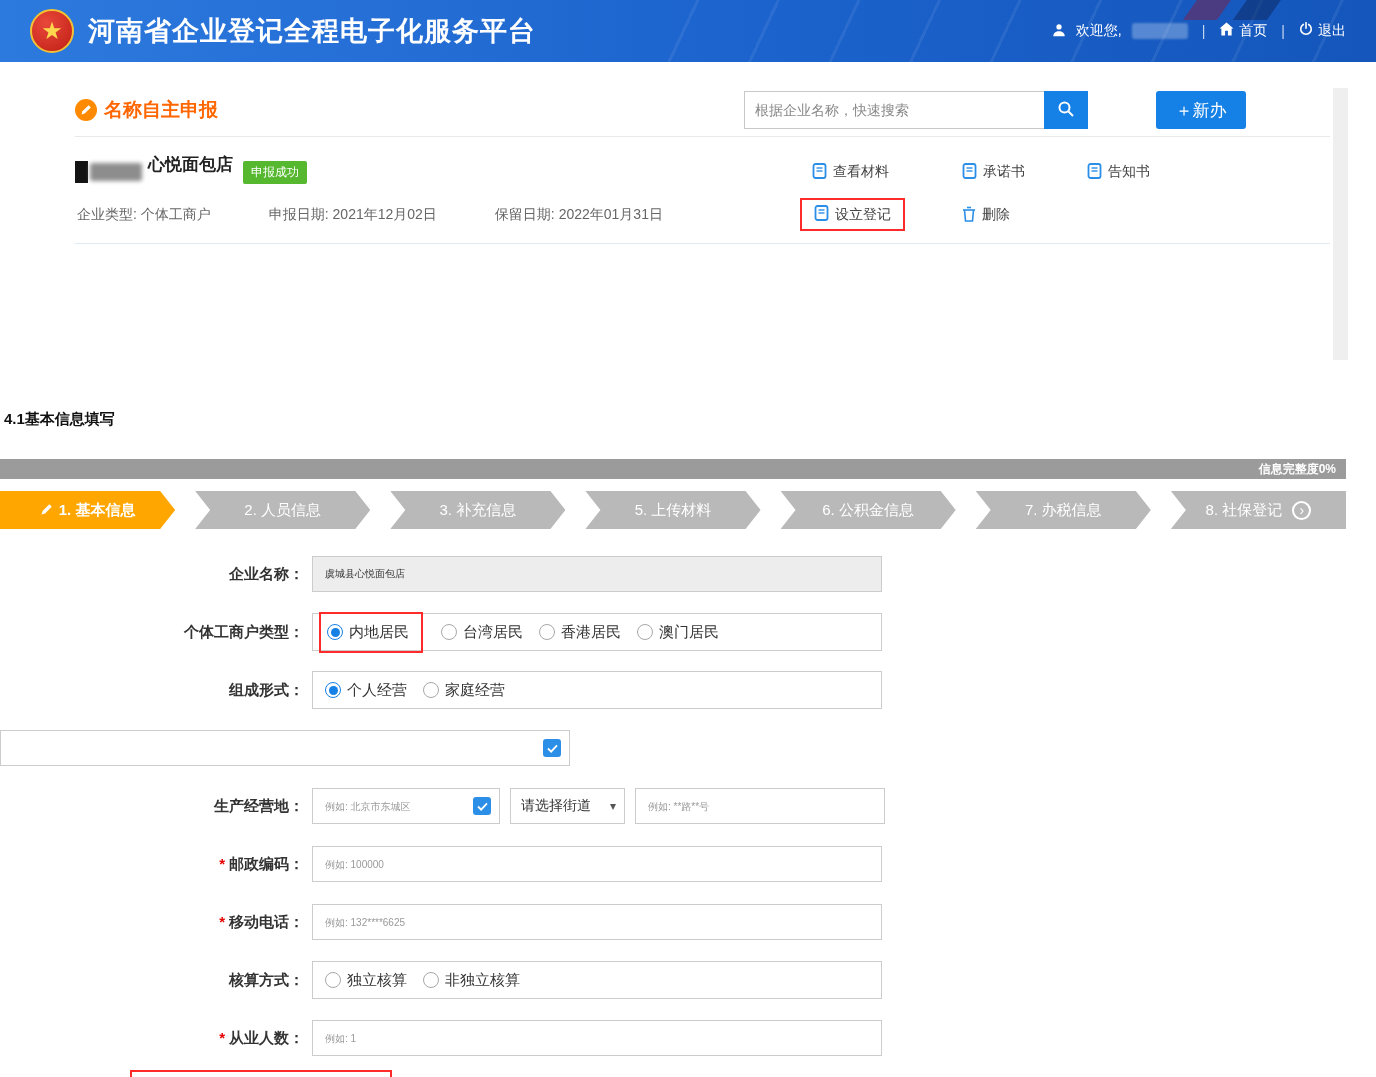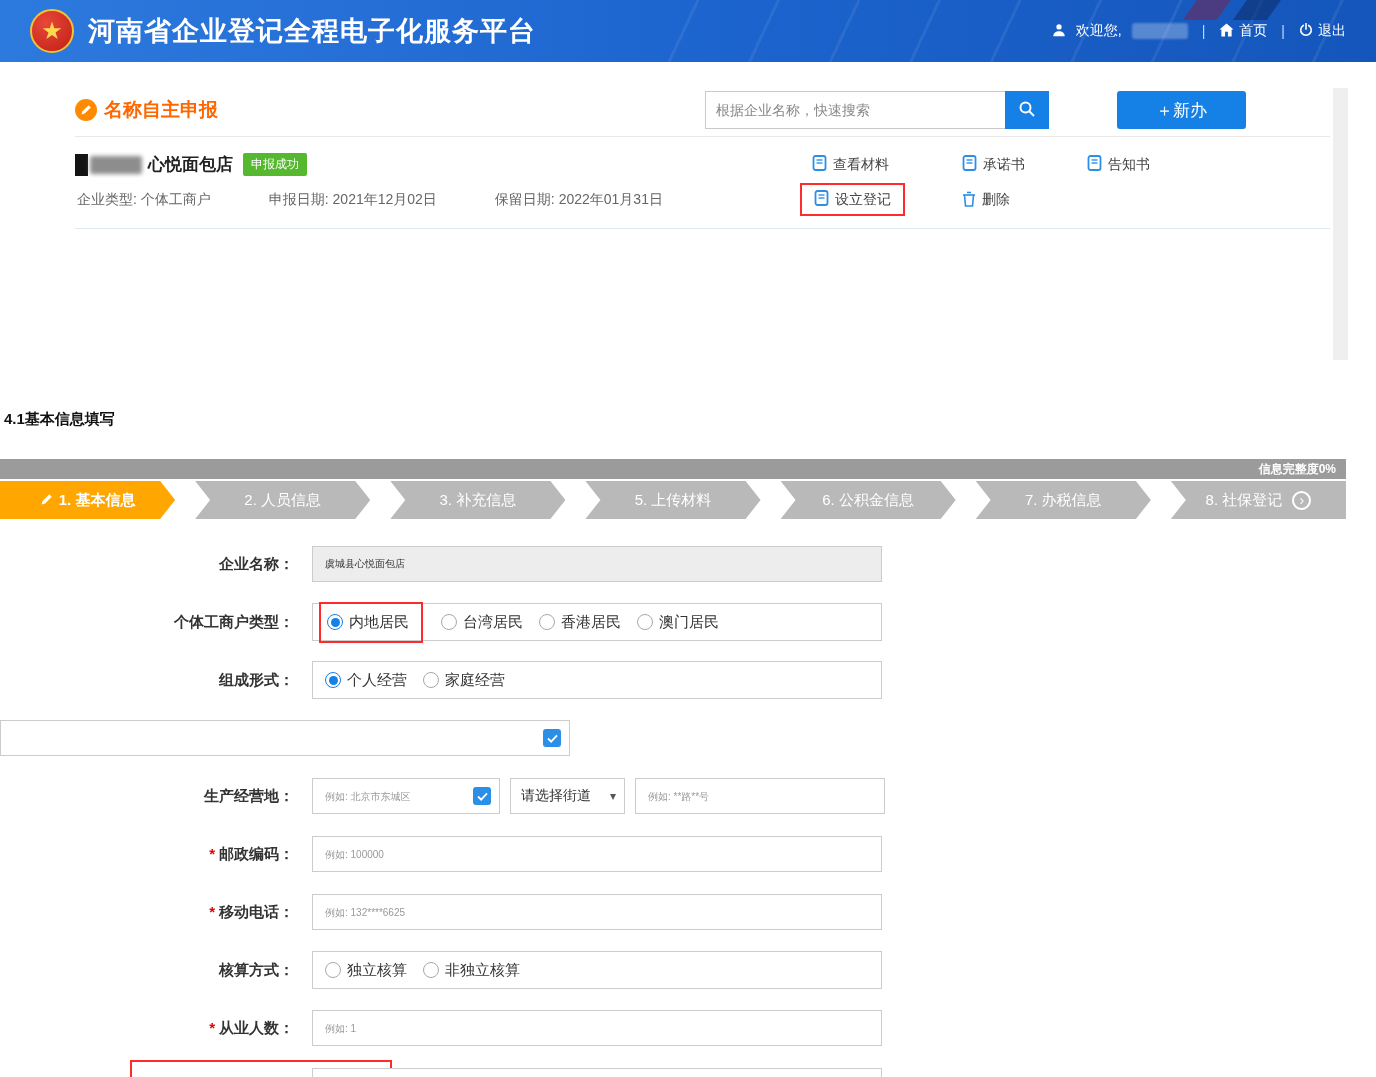--- a/index.html
+++ b/index.html
@@ -18,73 +18,73 @@
   .deco1 { right:150px; background:rgba(140,25,55,.45); }
   .deco2 { right:100px; background:rgba(10,30,80,.45); }
   .brand { display:flex; align-items:center; z-index:1; }
   .logo { width:44px; height:44px; border-radius:50%; background:radial-gradient(circle at 35% 30%, #e8483a, #c01e14);
     border:2px solid #f3c233; color:#ffd84d; font-size:24px; display:flex; align-items:center; justify-content:center; }
   .app-title { color:#fff; font-size:27px; font-weight:bold; letter-spacing:1px; margin-left:14px; }
   .user-area { display:flex; align-items:center; gap:10px; color:#fff; font-size:14px; z-index:1; }
   .user-area .sep { color:rgba(255,255,255,.75); margin:0 4px; }
   .redacted-light { display:inline-block; width:56px; height:16px; border-radius:3px;
     background:rgba(255,255,255,.28); filter:blur(1px); }
-  .hlink { display:inline-flex; align-items:flex-end; gap:5px; cursor:pointer; color:#fff; }
+  .hlink { display:inline-flex; align-items:flex-start; gap:5px; cursor:pointer; color:#fff; }
 
   
   .panel { margin:28px 46px 0 75px; position:relative; min-height:268px; }
   .panel-head { display:flex; align-items:center; height:46px; padding-bottom:6px; }
   .section-title { display:flex; align-items:center; gap:7px; color:#f60; font-size:19px; font-weight:bold; }
   .title-icon { width:22px; height:22px; border-radius:50%; background:#ff8a00;
     display:flex; align-items:center; justify-content:center; }
   .search-group { margin-left:auto; display:flex; }
   .search-input { width:300px; height:38px; border:1px solid #c9c9c9; border-right:none; padding:0 10px;
     font-size:14px; color:#333; outline:none; font-family:inherit; }
   .search-input::placeholder { color:#888; }
   .search-btn { width:44px; height:38px; background:#1581e6; border:none; cursor:pointer;
     display:flex; align-items:center; justify-content:center; }
-  .new-btn { margin-left:68px; margin-right:84px; width:129px; height:38px; background:#1581e6; color:#fff;
+  .new-btn { margin-left:68px; margin-right:84px; width:90px; height:38px; background:#1581e6; color:#fff;
     border:none; border-radius:3px; font-size:17px; cursor:pointer; font-family:inherit; }
   .panel-divider { border-top:1px solid #e9e9e9; }
   .record { padding-top:16px; }
   .record-row { display:flex; align-items:center; }
   .record-row + .record-row { margin-top:14px; }
   .name-bar { width:13px; height:22px; background:#141414; }
   .name-blur { width:52px; height:18px; background:#8d8d8d; border-radius:2px; filter:blur(2px); margin-left:2px; }
-  .company-name { font-size:17px; font-weight:bold; color:#222; margin:0 10px 0 6px;text-align:right; }
+  .company-name { font-size:17px; font-weight:bold; color:#222; margin:0 10px 15px 6px;text-align:right; }
   .status-badge { background:#55b82e; color:#fff; font-size:12px; padding:3px 8px; border-radius:2px; }
   .right-grid { display:grid; grid-template-columns:150px 125px 95px; margin-left:auto; padding-right:148px; }
   .action-link { display:inline-flex; align-items:center; gap:6px; font-size:14px; color:#444; cursor:pointer; }
   .meta { display:flex; gap:58px; color:#666; font-size:14px; padding-left:2px; }
   .record-bottom { border-bottom:1px solid #dfeaf4; padding-bottom:18px; }
   .red-outline-sm { display:inline-flex; align-items:center; gap:6px; border:2px solid #ff2a2a;
     padding:5px 12px; margin:-7px -12px; }
   .side-strip { position:absolute; right:28px; top:88px; width:15px; height:272px; background:#efefef; }
 
   
   .doc-heading { margin:52px 0 0 4px; font-size:15px; font-weight:bold; color:#111; }
 
   
   .form-section { margin-top:30px; width:1346px; }
   .progress-bar { height:20px; background:#9b9b9b; color:#fff; font-size:12px; font-weight:bold;
     line-height:20px; text-align:right; padding-right:10px; }
-  .steps { display:flex; height:38px; margin-top:2px; gap:20px; }
+  .steps { display:flex; height:38px; margin-top:12px; gap:20px; }
   .step { flex:1; background:#b9b9b9; color:#fff; font-size:15px; display:flex; align-items:center;
     justify-content:center; gap:6px; cursor:pointer;
     clip-path:polygon(0 0, calc(100% - 15px) 0, 100% 50%, calc(100% - 15px) 100%, 0 100%, 15px 50%); }
   .step.first { clip-path:polygon(0 0, calc(100% - 15px) 0, 100% 50%, calc(100% - 15px) 100%, 0 100%);
     background:#ffa600; font-weight:bold; }
   .step.last { clip-path:polygon(0 0, 100% 0, 100% 100%, 0 100%, 15px 50%); }
   .step-more { width:19px; height:19px; border:2px solid #fff; border-radius:50%; display:flex;
     align-items:center; justify-content:center; font-size:14px; line-height:1; margin-left:4px; }
 
   .form-body { padding-top:26px; }
   .form-row { display:flex; align-items:center; margin-bottom:20px; position:relative; height:38px; }
   .form-label { width:312px; text-align:right; font-size:15px; font-weight:bold; color:#333;
-    padding-right:18px; flex-shrink:0; }
+    padding-right:8px; flex-shrink:0; }
   .req { color:#e60000; margin-right:4px; }
   .form-field { display:flex; align-items:center; gap:10px; position:relative; }
   .input { height:36px; border:1px solid #ccc; padding:0 12px; font-size:10px; color:#333;
     outline:none; font-family:inherit; background:#fff; }
   .input::placeholder { color:#999; }
   .w570 { width:570px; } .w188 { width:188px; } .w250 { width:250px; }
   .input.readonly { background:#ededed; }
   .input-wrap { position:relative; display:flex; align-items:center; }
   .picker-icon { position:absolute; right:9px; width:18px; height:18px; background:#2b8fe8;
     border-radius:3px; display:flex; align-items:center; justify-content:center; cursor:pointer; }

